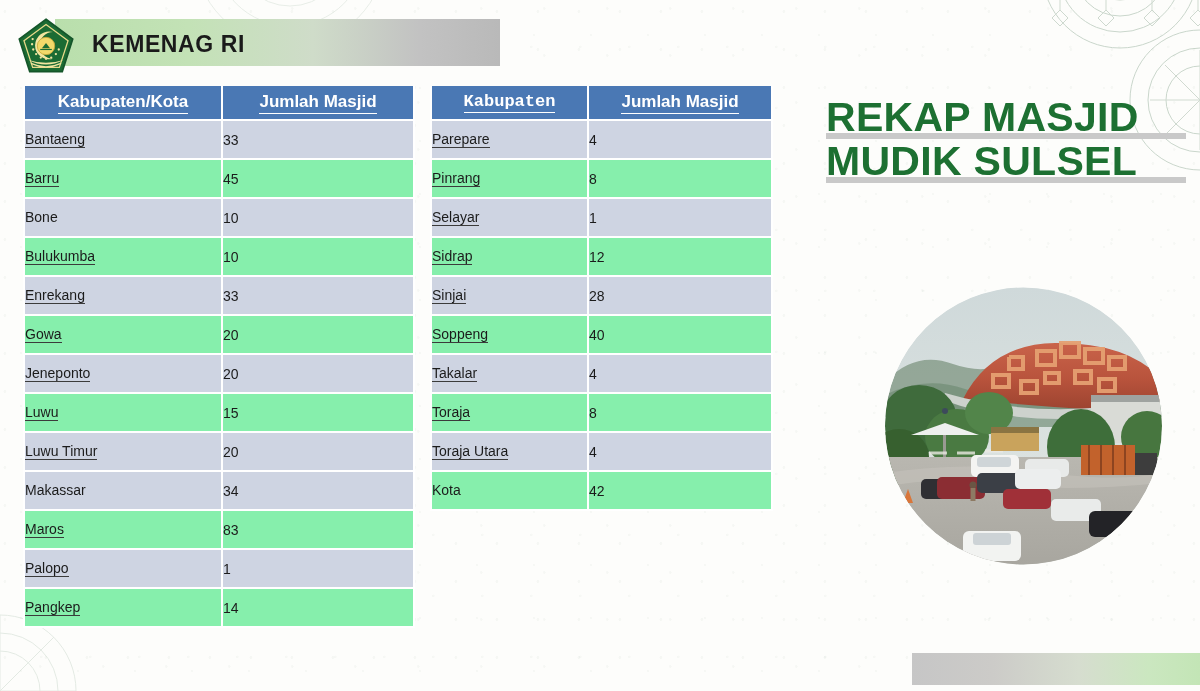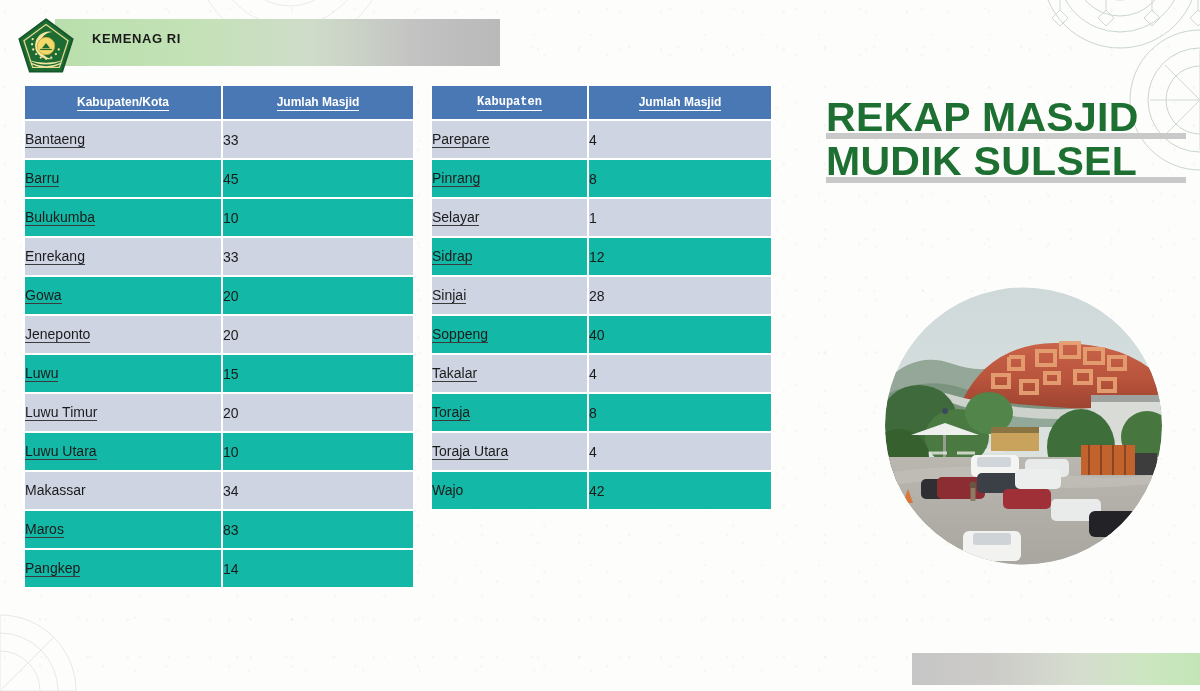--- a/index.html
+++ b/index.html
@@ -26,57 +26,57 @@
     background-size:41px 38px, 57px 53px, 63px 47px, 49px 61px;
   }
 
   
   #header-bar{
     position:absolute;left:55px;top:19px;width:445px;height:47px;
     background:linear-gradient(to right,#b9dfac 0%,#c3e2b6 30%,#cfdcc9 58%,#c2c2c2 82%,#b9b9b9 100%);
   }
   #header-title{
     position:absolute;left:92px;top:31px;
-    font-size:13px;font-weight:bold;color:#1a1a1a;letter-spacing:.6px;
+    font-size:23px;font-weight:bold;color:#1a1a1a;letter-spacing:.6px;
   }
   #logo{
     position:absolute;left:16px;top:17px;width:60px;height:58px;
   }
 
   
   .tbl{position:absolute;border-collapse:collapse;}
   .tbl td,.tbl th{
     padding:0;
     border-left:2px solid #ffffff;
     border-right:2px solid #ffffff;
     border-bottom:2px solid #ffffff;
   }
   .tbl thead th{
     background:#4a78b4;
     color:#ffffff;
-    font-size:12px;
+    font-size:17px;
     font-weight:bold;
     height:33px;
     text-align:center;
     vertical-align:middle;
     border-bottom:2px solid #ffffff;
   }
   .tbl thead th span{
     border-bottom:1.5px solid #ffffff;
     padding-bottom:1px;
     display:inline-block;
   }
   .tbl tbody tr td{
     height:37px;
     font-size:14px;
     color:#1b1b1b;
     vertical-align:middle;
   }
   .tbl tbody tr.odd td{background:#ced4e2;}
-  .tbl tbody tr.even td{background:#14b8a6;margin-left:18px;}
+  .tbl tbody tr.even td{background:#86efac;margin-left:18px;}
   .cell-name{padding-left:14px;text-align:left;}
   .cell-name span{
     border-bottom:1px solid #3b3b3b;
     display:inline-block;
     line-height:1.12;
     padding-bottom:0px;
   }
   .cell-name.plain span{border-bottom:none;}
   .cell-num{text-align:left;}
 
@@ -203,20 +203,24 @@
     </thead>
     <tbody>
       <tr class="odd">
         <td class="cell-name"><span>Bantaeng</span></td>
         <td class="cell-num">33</td>
       </tr>
       <tr class="even">
         <td class="cell-name"><span>Barru</span></td>
         <td class="cell-num">45</td>
       </tr>
+      <tr class="odd">
+        <td class="cell-name plain"><span>Bone</span></td>
+        <td class="cell-num">10</td>
+      </tr>
       <tr class="even">
         <td class="cell-name"><span>Bulukumba</span></td>
         <td class="cell-num">10</td>
       </tr>
       <tr class="odd">
         <td class="cell-name"><span>Enrekang</span></td>
         <td class="cell-num">33</td>
       </tr>
       <tr class="even">
         <td class="cell-name"><span>Gowa</span></td>
@@ -227,31 +231,31 @@
         <td class="cell-num">20</td>
       </tr>
       <tr class="even">
         <td class="cell-name"><span>Luwu</span></td>
         <td class="cell-num">15</td>
       </tr>
       <tr class="odd">
         <td class="cell-name"><span>Luwu Timur</span></td>
         <td class="cell-num">20</td>
       </tr>
-      <tr class="even">
-        <td class="cell-name"><span>Luwu Utara</span></td>
-        <td class="cell-num">10</td>
-      </tr>
       <tr class="odd">
         <td class="cell-name plain"><span>Makassar</span></td>
         <td class="cell-num">34</td>
       </tr>
       <tr class="even">
         <td class="cell-name"><span>Maros</span></td>
         <td class="cell-num">83</td>
+      </tr>
+      <tr class="odd">
+        <td class="cell-name"><span>Palopo</span></td>
+        <td class="cell-num">1</td>
       </tr>
       <tr class="even">
         <td class="cell-name"><span>Pangkep</span></td>
         <td class="cell-num">14</td>
       </tr>
     </tbody>
   </table>
 
   <table class="tbl" id="table2">
     <thead>
@@ -291,21 +295,21 @@
       </tr>
       <tr class="even">
         <td class="cell-name"><span>Toraja</span></td>
         <td class="cell-num">8</td>
       </tr>
       <tr class="odd">
         <td class="cell-name"><span>Toraja Utara</span></td>
         <td class="cell-num">4</td>
       </tr>
       <tr class="even">
-        <td class="cell-name plain"><span>Wajo</span></td>
+        <td class="cell-name plain"><span>Kota</span></td>
         <td class="cell-num">42</td>
       </tr>
     </tbody>
   </table>
 
   <div id="title-block">
     <span class="title-line">
       <span class="bar"></span>
       <span class="txt">REKAP MASJID</span>
     </span>

